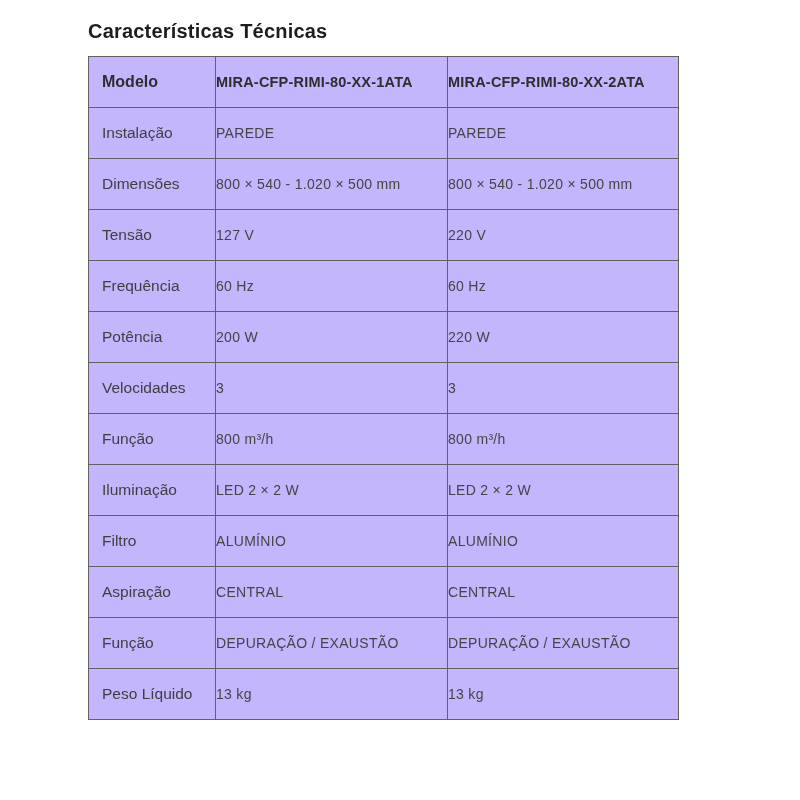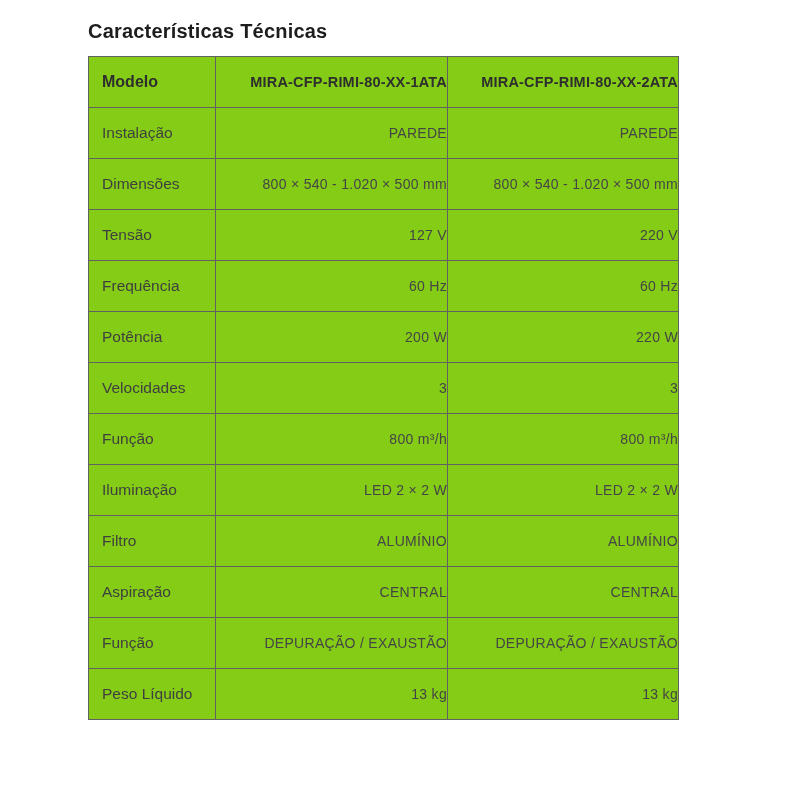--- a/index.html
+++ b/index.html
@@ -30,31 +30,31 @@
     width: 590px;
   }
   table.specs col.c-label  { width: 127px; }
   table.specs col.c-model1 { width: 232px; }
   table.specs col.c-model2 { width: 231px; }
   table.specs th,
   table.specs td {
     border: 1.5px solid #616161;
     height: 51px;
     vertical-align: middle;
-    background: #84cc16;
+    background: #c4b5fd;
   }
   table.specs .label {
     text-align: left;
     padding-left: 13px;
     font-size: 15.5px;
     color: #3f3f3f;
     font-weight: 400;
   }
   table.specs .value {
-    text-align: right;
+    text-align: left;
     font-size: 14px;
     color: #454545;
     font-weight: 400;
     letter-spacing: 0.3px;
   }
   table.specs tr.header-row th.label {
     font-weight: 700;
     font-size: 16px;
     color: #2e2e2e;
   }

